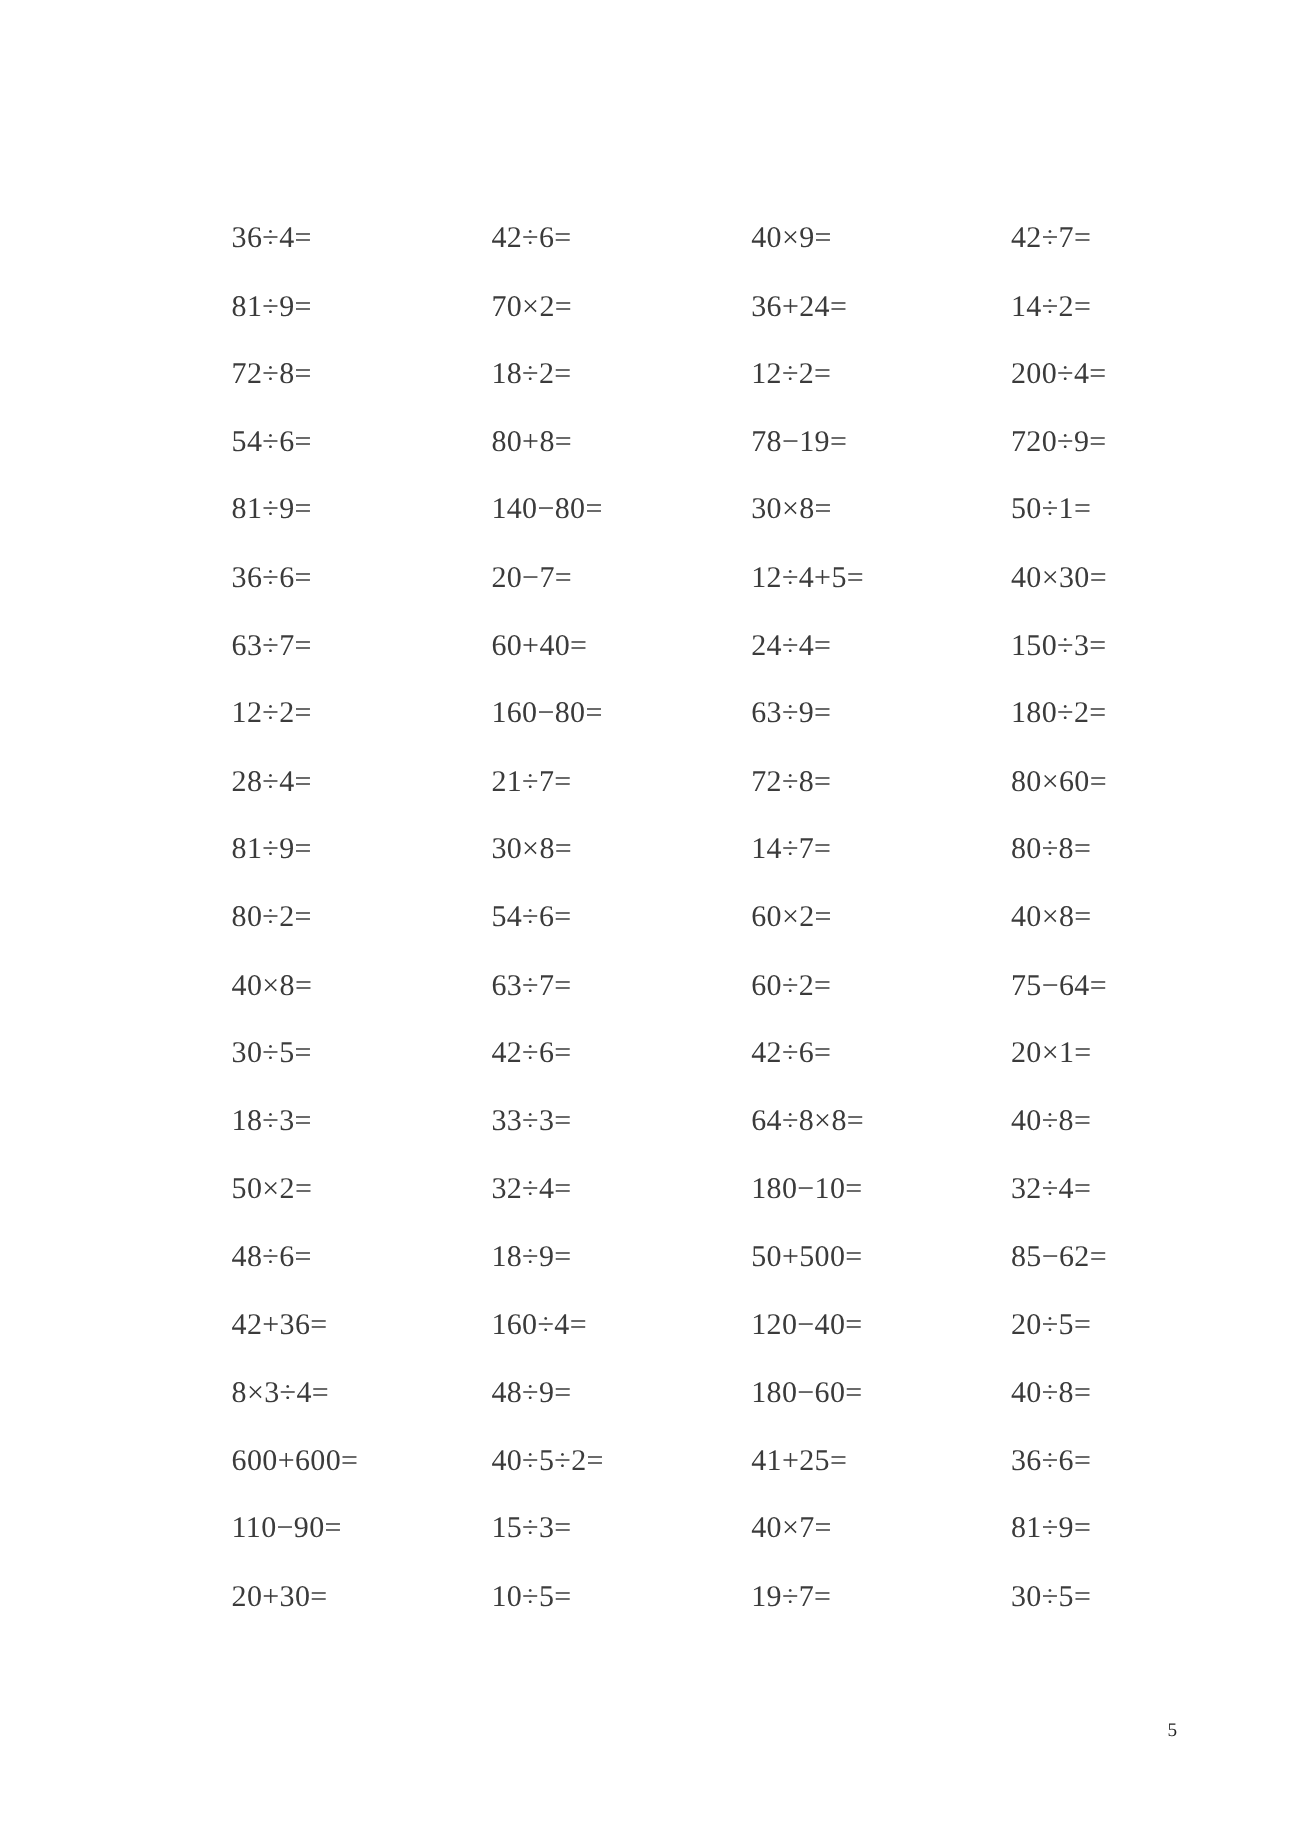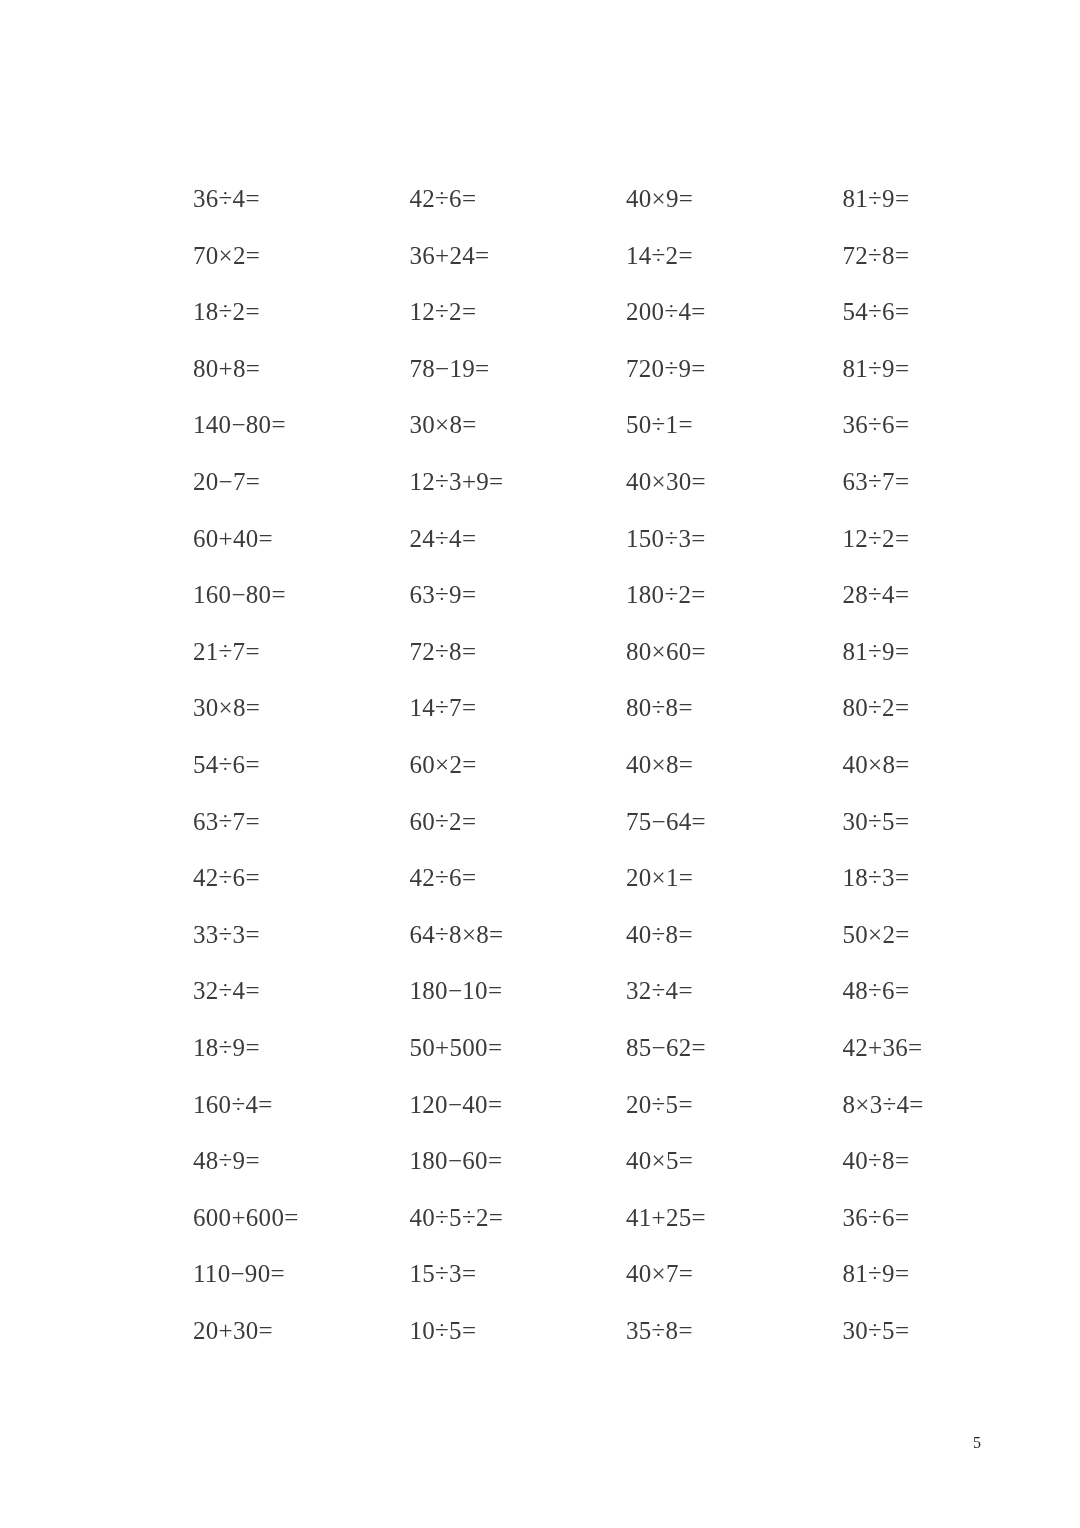--- a/index.html
+++ b/index.html
@@ -49,39 +49,40 @@
     }
   </style>
 </head>
 <body>
 
 <div class="page">
   <div class="grid" id="problem-grid">
       <div class="cell">36÷4=</div>
       <div class="cell">42÷6=</div>
       <div class="cell">40×9=</div>
+      <div class="cell">42÷7=</div>
       <div class="cell">81÷9=</div>
       <div class="cell">70×2=</div>
       <div class="cell">36+24=</div>
       <div class="cell">14÷2=</div>
       <div class="cell">72÷8=</div>
       <div class="cell">18÷2=</div>
       <div class="cell">12÷2=</div>
       <div class="cell">200÷4=</div>
       <div class="cell">54÷6=</div>
       <div class="cell">80+8=</div>
       <div class="cell">78−19=</div>
       <div class="cell">720÷9=</div>
       <div class="cell">81÷9=</div>
       <div class="cell">140−80=</div>
       <div class="cell">30×8=</div>
       <div class="cell">50÷1=</div>
       <div class="cell">36÷6=</div>
       <div class="cell">20−7=</div>
-      <div class="cell">12÷3+9=</div>
+      <div class="cell">12÷4+5=</div>
       <div class="cell">40×30=</div>
       <div class="cell">63÷7=</div>
       <div class="cell">60+40=</div>
       <div class="cell">24÷4=</div>
       <div class="cell">150÷3=</div>
       <div class="cell">12÷2=</div>
       <div class="cell">160−80=</div>
       <div class="cell">63÷9=</div>
       <div class="cell">180÷2=</div>
       <div class="cell">28÷4=</div>
@@ -116,29 +117,28 @@
       <div class="cell">18÷9=</div>
       <div class="cell">50+500=</div>
       <div class="cell">85−62=</div>
       <div class="cell">42+36=</div>
       <div class="cell">160÷4=</div>
       <div class="cell">120−40=</div>
       <div class="cell">20÷5=</div>
       <div class="cell">8×3÷4=</div>
       <div class="cell">48÷9=</div>
       <div class="cell">180−60=</div>
-      <div class="cell">40×5=</div>
       <div class="cell">40÷8=</div>
       <div class="cell">600+600=</div>
       <div class="cell">40÷5÷2=</div>
       <div class="cell">41+25=</div>
       <div class="cell">36÷6=</div>
       <div class="cell">110−90=</div>
       <div class="cell">15÷3=</div>
       <div class="cell">40×7=</div>
       <div class="cell">81÷9=</div>
       <div class="cell">20+30=</div>
       <div class="cell">10÷5=</div>
-      <div class="cell">35÷8=</div>
+      <div class="cell">19÷7=</div>
       <div class="cell">30÷5=</div>
     </div>
   <div class="page-number">5</div>
 </div>
 
 </body></html>

